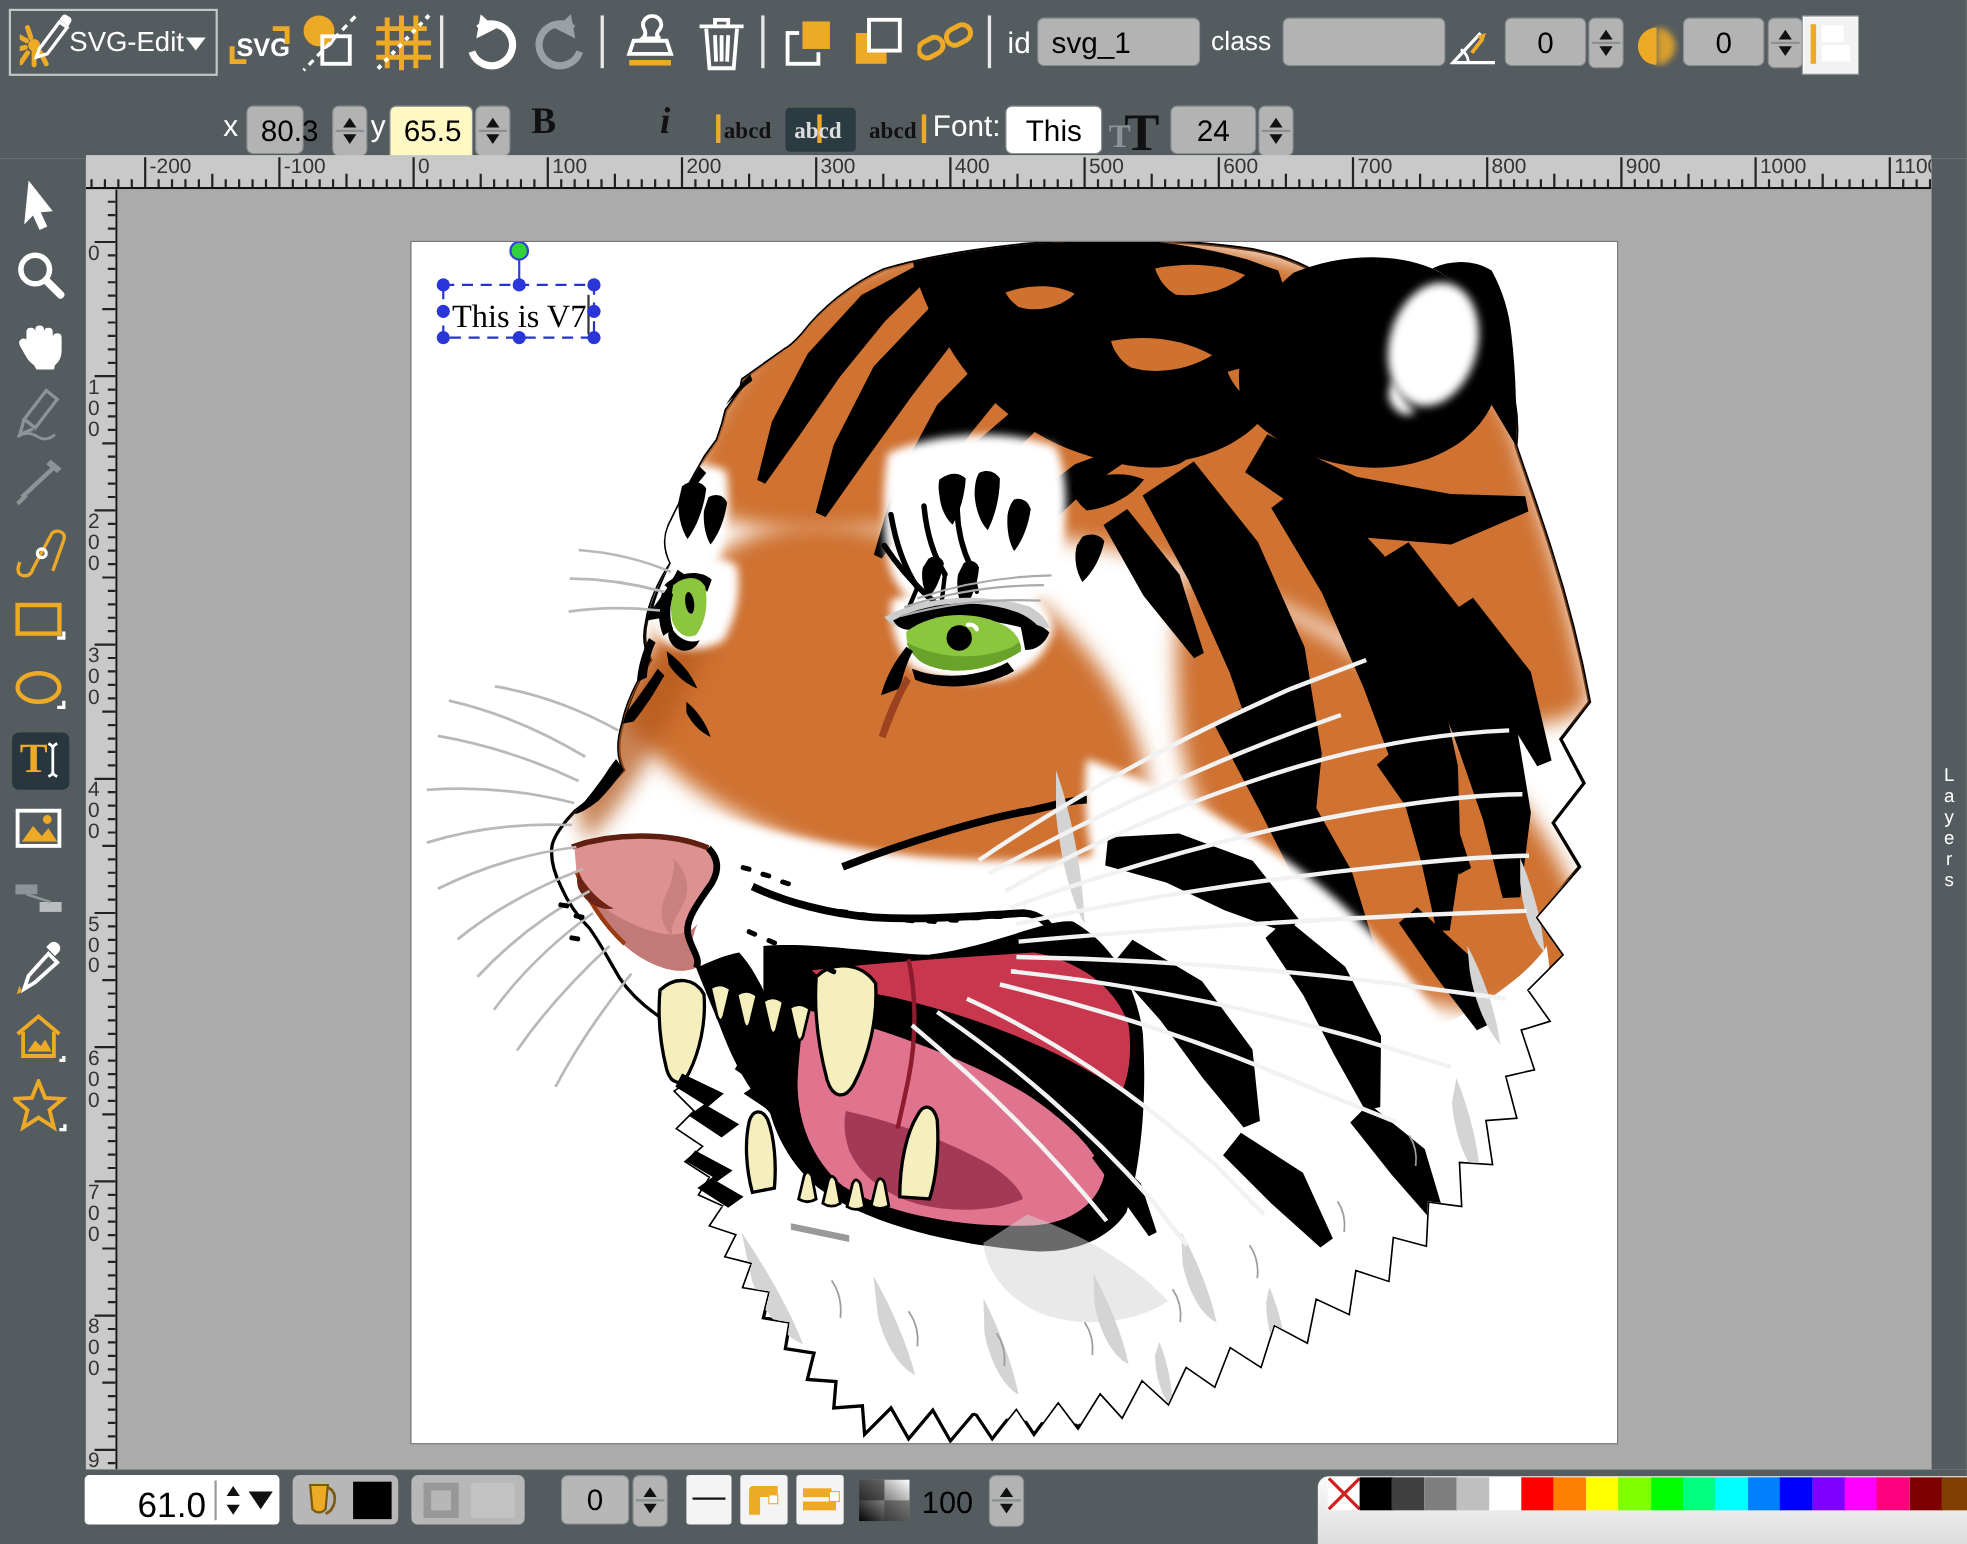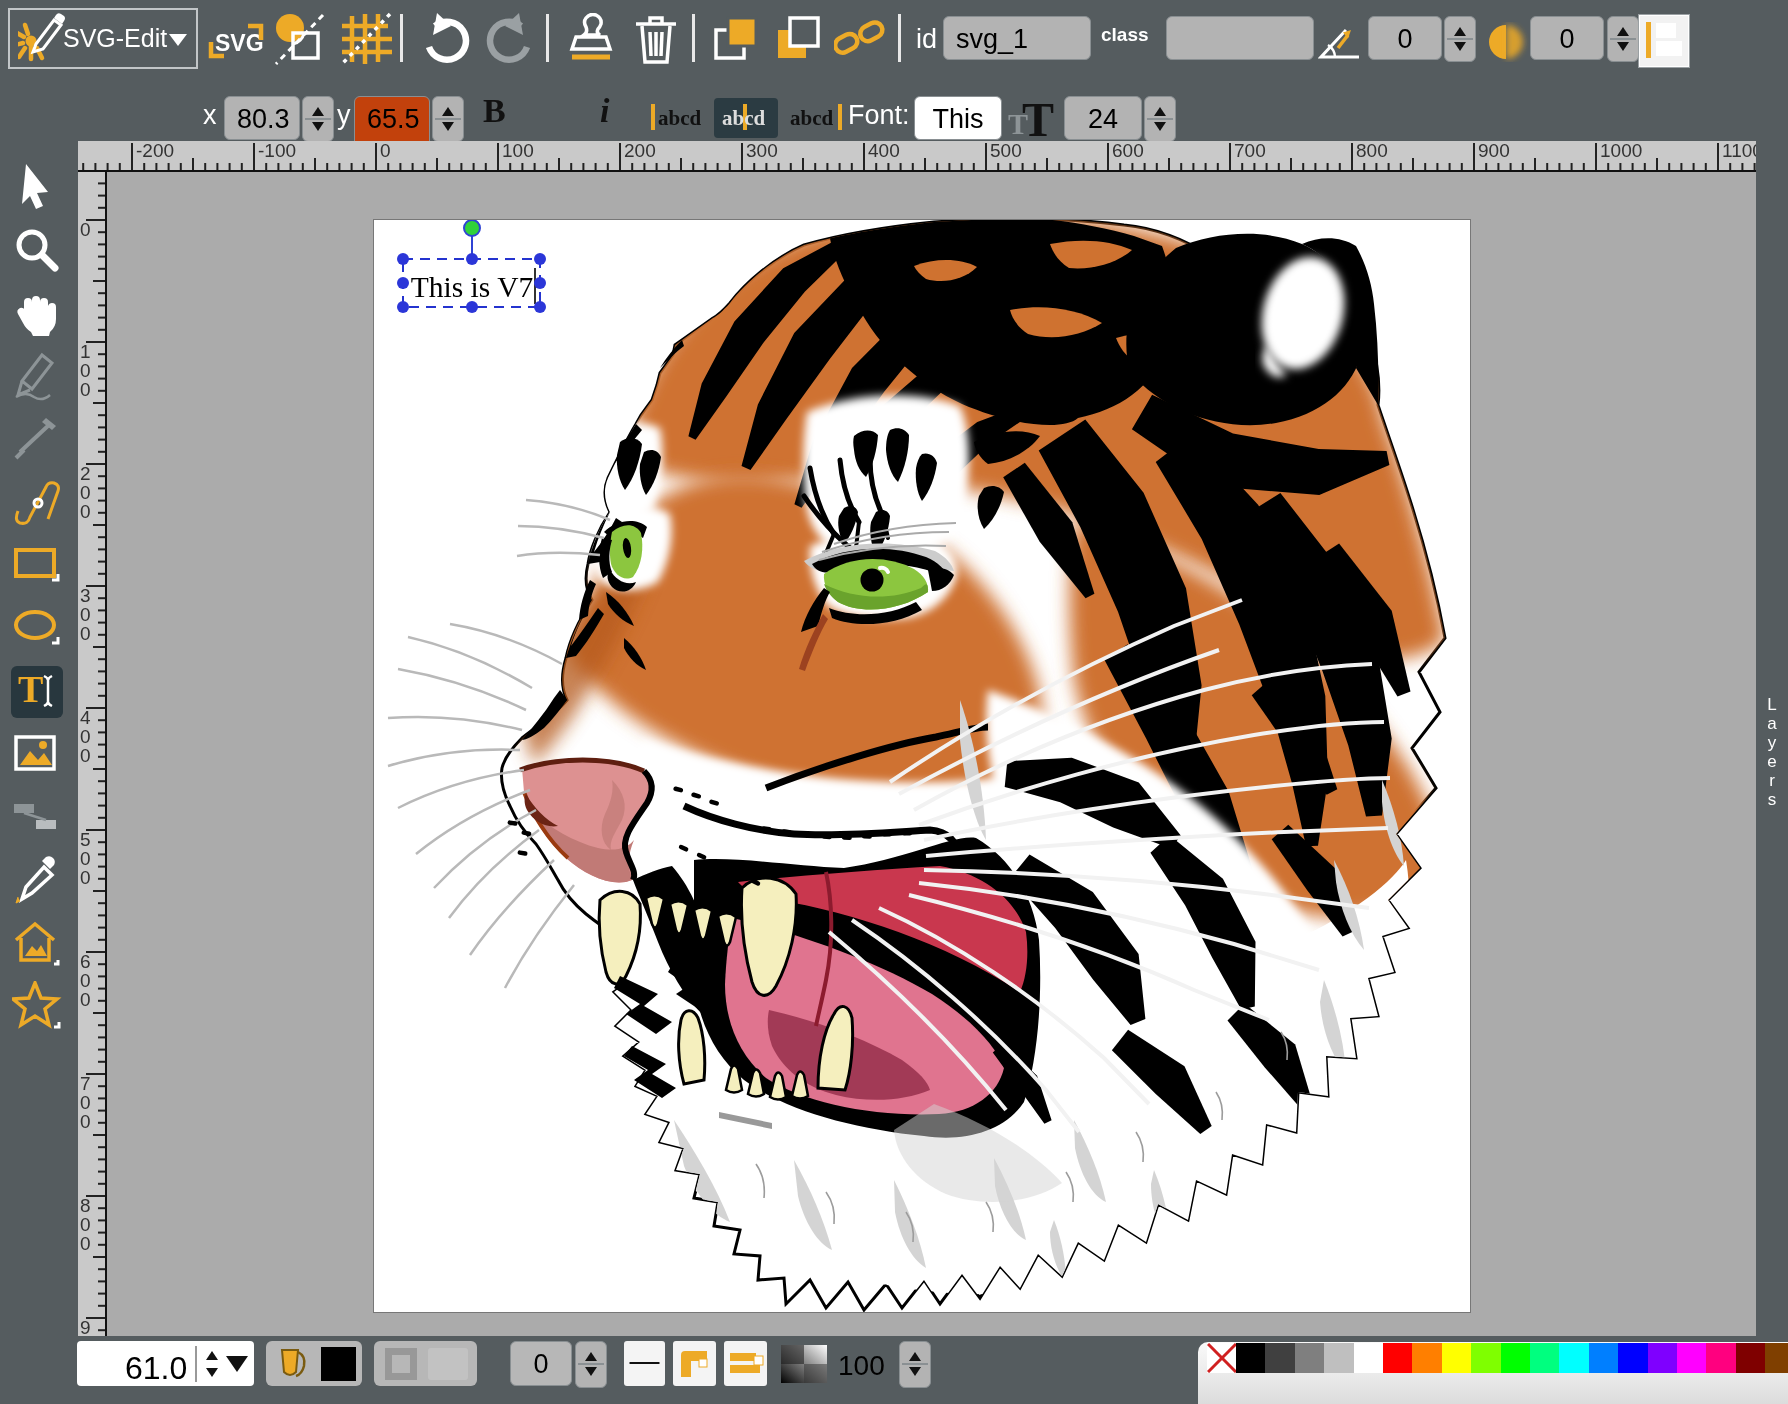--- a/index.html
+++ b/index.html
@@ -323,21 +323,21 @@
     </svg>
 <svg style="position:absolute;left:834px;top:14px" width="52" height="48" viewBox="0 0 52 48">
       <g fill="none" stroke="#edaa27" stroke-width="4.5">
         <rect x="1" y="22" width="23" height="15" rx="7.5" transform="rotate(-28 12 30)"></rect>
         <rect x="26" y="10" width="23" height="15" rx="7.5" transform="rotate(-28 38 18)"></rect>
       </g>
     </svg>
 <div style="position:absolute;left:898px;top:14px;width:3px;height:48px;background:#e8e8e8"></div>
 <div style="position:absolute;left:916px;top:24px;font-size:27px;color:#fff;font-weight:normal;font-family:'Liberation Sans',sans-serif;white-space:nowrap">id</div>
 <div style="position:absolute;left:943px;top:16px;width:148px;height:44px;background:#b3b3b3;border:1px solid #898f92;border-radius:6px;font-size:27px;color:#000;line-height:44px;text-align:left;padding:0 12px;box-sizing:border-box;font-family:'Liberation Sans',sans-serif">svg_1</div>
-<div style="position:absolute;left:1101px;top:24px;font-size:19px;color:#fff;font-weight:bold;font-family:'Liberation Sans',sans-serif;white-space:nowrap">class</div>
+<div style="position:absolute;left:1101px;top:24px;font-size:24px;color:#fff;font-weight:normal;font-family:'Liberation Sans',sans-serif;white-space:nowrap">class</div>
 <div style="position:absolute;left:1166px;top:16px;width:148px;height:44px;background:#b3b3b3;border:1px solid #898f92;border-radius:6px;font-size:27px;color:#000;line-height:44px;text-align:left;padding:0 12px;box-sizing:border-box;font-family:'Liberation Sans',sans-serif"></div>
 <svg style="position:absolute;left:1318px;top:22px" width="44" height="40" viewBox="0 0 44 40">
       <path d="M41,35 L3,35 L28,8" fill="none" stroke="#fff" stroke-width="3"></path>
       <path d="M17,35 a15,15 0 0 0 -7,-12" fill="none" stroke="#fff" stroke-width="2.5"></path>
       <path d="M20,26 L30,13" stroke="#edaa27" stroke-width="3.5" fill="none"></path>
       <path d="M33,8 l-8,2.5 l5,6 z" fill="#edaa27"></path>
     </svg>
 <div style="position:absolute;left:1368px;top:16px;width:74px;height:44px;background:#b3b3b3;border:1px solid #898f92;border-radius:6px;font-size:27px;color:#000;line-height:44px;text-align:center;padding:0 12px;box-sizing:border-box;font-family:'Liberation Sans',sans-serif">0</div>
 <div style="position:absolute;left:1444px;top:16px;width:30px;height:44px;background:#b3b3b3;border:1px solid #898f92;border-radius:6px"><svg width="30" height="44">
       <path d="M15.0 10 l6,9 h-12 z" fill="#111"></path>
@@ -359,28 +359,28 @@
       <line x1="2" y1="22" x2="28" y2="22" stroke="#8a9093" stroke-width="2"></line>
       <path d="M15.0 34 l6,-9 h-12 z" fill="#111"></path>
     </svg></div>
 <div style="position:absolute;left:1639px;top:15px;width:48px;height:50px;background:#f2f2f2;border:1px solid #fff;outline:1px solid #9aa0a3"></div>
       <svg style="position:absolute;left:1639px;top:15px" width="48" height="50">
         <rect x="7" y="7" width="5" height="36" fill="#edaa27"></rect>
         <rect x="17" y="8" width="20" height="15" fill="#fff"></rect>
         <rect x="17" y="26" width="26" height="15" fill="#fff"></rect>
       </svg>
 <div style="position:absolute;left:203px;top:100px;font-size:27px;color:#fff;font-weight:normal;font-family:'Liberation Sans',sans-serif;white-space:nowrap">x</div>
-<div style="position:absolute;left:224px;top:96px;width:76px;height:44px;background:#b3b3b3;border:1px solid #898f92;border-radius:6px;font-size:27px;color:#000;line-height:44px;text-align:center;padding:0 12px;box-sizing:border-box;font-family:'Liberation Sans',sans-serif">80.3</div>
+<div style="position:absolute;left:224px;top:96px;width:52px;height:44px;background:#b3b3b3;border:1px solid #898f92;border-radius:6px;font-size:27px;color:#000;line-height:44px;text-align:center;padding:0 12px;box-sizing:border-box;font-family:'Liberation Sans',sans-serif">80.3</div>
 <div style="position:absolute;left:302px;top:96px;width:30px;height:44px;background:#b3b3b3;border:1px solid #898f92;border-radius:6px"><svg width="30" height="44">
       <path d="M15.0 10 l6,9 h-12 z" fill="#111"></path>
       <line x1="2" y1="22" x2="28" y2="22" stroke="#8a9093" stroke-width="2"></line>
       <path d="M15.0 34 l6,-9 h-12 z" fill="#111"></path>
     </svg></div>
 <div style="position:absolute;left:337px;top:100px;font-size:27px;color:#fff;font-weight:normal;font-family:'Liberation Sans',sans-serif;white-space:nowrap">y</div>
-<div style="position:absolute;left:354px;top:96px;width:76px;height:60px;background:#c2410c;border:1px solid #898f92;border-radius:6px;font-size:27px;color:#000;line-height:44px;text-align:center;padding:0 12px;box-sizing:border-box;font-family:'Liberation Sans',sans-serif">65.5</div>
+<div style="position:absolute;left:354px;top:96px;width:76px;height:60px;background:#fef9c3;border:1px solid #898f92;border-radius:6px;font-size:27px;color:#000;line-height:44px;text-align:center;padding:0 12px;box-sizing:border-box;font-family:'Liberation Sans',sans-serif">65.5</div>
 <div style="position:absolute;left:432px;top:96px;width:30px;height:44px;background:#b3b3b3;border:1px solid #898f92;border-radius:6px"><svg width="30" height="44">
       <path d="M15.0 10 l6,9 h-12 z" fill="#111"></path>
       <line x1="2" y1="22" x2="28" y2="22" stroke="#8a9093" stroke-width="2"></line>
       <path d="M15.0 34 l6,-9 h-12 z" fill="#111"></path>
     </svg></div>
 <div style="position:absolute;left:483px;top:92px;font-size:34px;color:#111;font-weight:bold;font-family:'Liberation Serif',serif;white-space:nowrap">B</div>
 <div style="position:absolute;left:600px;top:92px;font-size:34px;color:#111;font-weight:bold;font-family:'Liberation Serif',serif;white-space:nowrap"><i>i</i></div>
 <div style="position:absolute;left:648px;top:98px;width:64px;height:40px;background:transparent;border-radius:4px"></div>
 <svg style="position:absolute;left:648px;top:98px" width="64" height="40">
     <rect x="3" y="6" width="4" height="26" fill="#edaa27"></rect>

